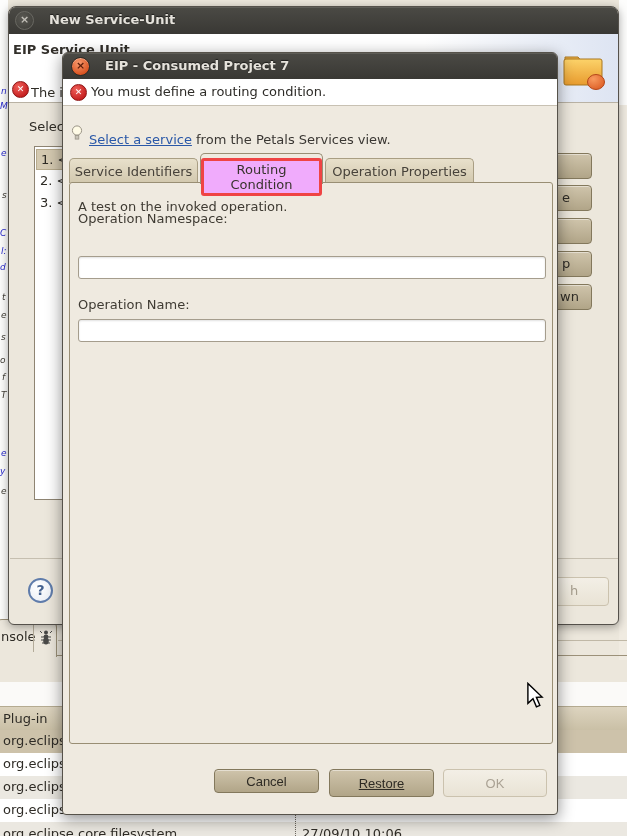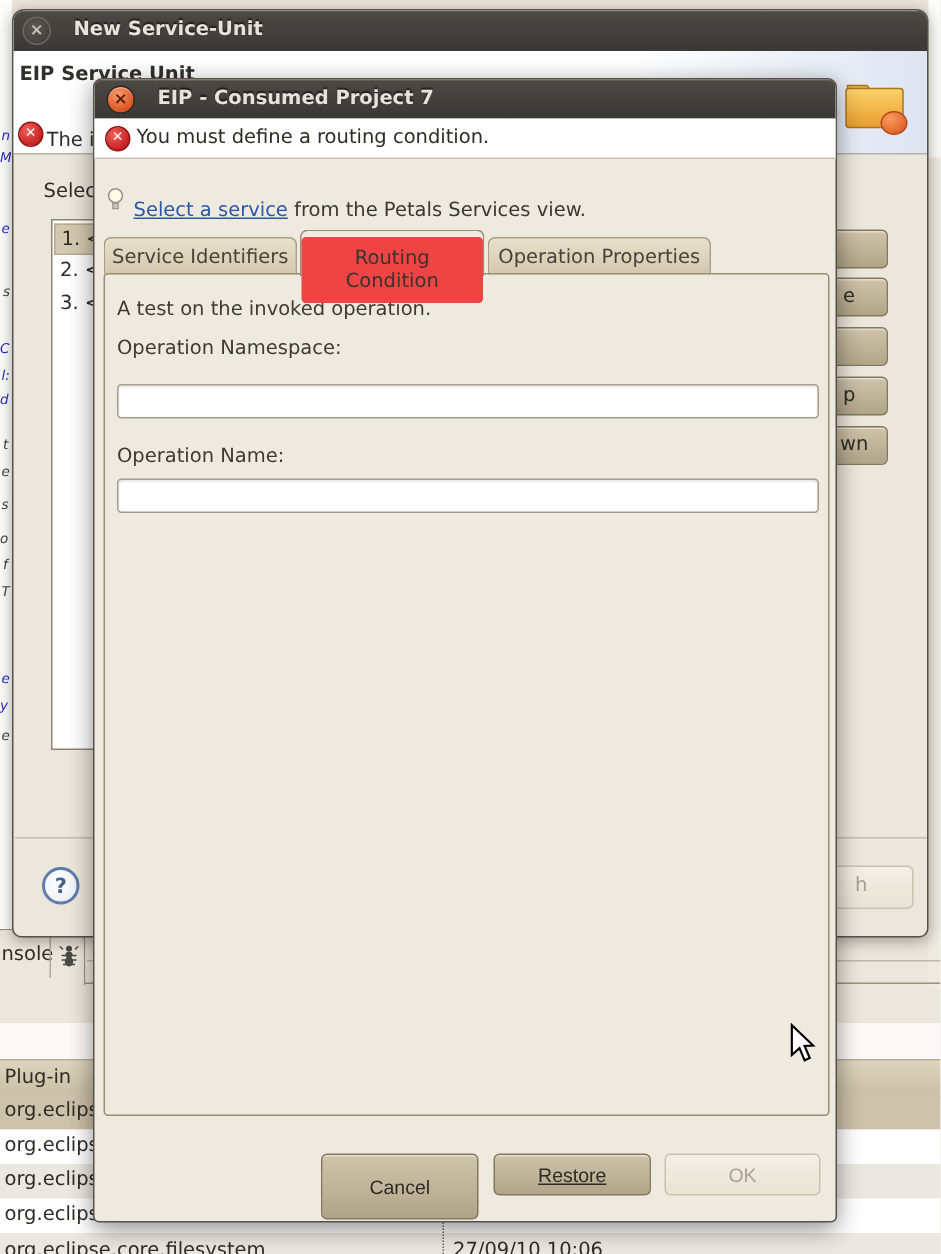--- a/index.html
+++ b/index.html
@@ -19,22 +19,22 @@
   .btn{background:linear-gradient(#cfc4ab,#b1a588);border:1px solid #83785c;border-radius:4px;
        box-shadow:inset 0 1px 0 rgba(255,255,255,.45);font-size:13px;color:#2e2b24;
        text-align:center;}
   .btn-dis{background:linear-gradient(#f3efe6,#e9e3d5);border:1px solid #cbc2ae;border-radius:4px;
        font-size:13px;color:#aaa294;text-align:center;}
   
   .tab{background:linear-gradient(#e8e0cb,#d2c8ae);border:1px solid #a99e83;border-bottom:none;
        border-radius:5px 5px 0 0;font-size:13px;color:#47423a;text-align:center;}
   .tab-active{background:#efeae0;border:1px solid #998e74;border-bottom:none;
        border-radius:5px 5px 0 0;text-align:center;}
-  .focuspill{display:inline-block;margin-top:4px;padding:1px 4px;border:6px solid #ef4444;
-       background:#ef4444;border-radius:3px;font-size:13px;color:#38332d;}
+  .focuspill{display:inline-block;margin-top:4px;padding:1px 4px;border:3px solid #ef4444;
+       background:#f0abfc;border-radius:3px;font-size:13px;color:#38332d;}
   .input{background:#fff;border:1px solid #a59d8d;border-radius:3px;
        box-shadow:inset 0 1px 2px rgba(0,0,0,.12);font-size:13px;color:#2f2c26;padding:0 4px;box-sizing:border-box;}
   .erricon{width:15px;height:15px;border-radius:50%;border:1px solid #8e1414;
        background:radial-gradient(circle at 35% 30%,#f0605a,#c51f1f 75%);
        color:#fff;font-size:9px;font-weight:bold;text-align:center;line-height:15px;}
   .link{font-size:13px;color:#2a58a8;text-decoration:underline;}
   .grpbox{border:1px solid #998e74;border-radius:3px;}
   .listbox{background:#fff;border:1px solid #8e8472;}
   .rowtext{font-size:13px;color:#2f2c26;white-space:nowrap;overflow:hidden;}
   .frag{font-style:italic;font-size:9px;}
@@ -224,27 +224,27 @@
     </div>
     <div class="abs tab-active" style="left:137px;top:100px;width:123px;height:31px;box-sizing:border-box;z-index:3;">
       <span class="focuspill">Routing Condition</span>
     </div>
     <div class="abs tab" style="left:262px;top:105px;width:149px;height:25px;line-height:25px;box-sizing:border-box;z-index:1;">
       <span>Operation Properties</span>
     </div>
 
     <div class="abs grpbox" style="left:6px;top:129px;width:484px;height:562px;box-sizing:border-box;z-index:2;">
       <span class="abs txt" style="left:8px;top:16px;color:#3f3b33;">A test on the invoked operation.</span>
-      <span class="abs txt" style="left:8px;top:42px;color:#3f3b33;">Operation Namespace:</span>
+      <span class="abs txt" style="left:8px;top:28px;color:#3f3b33;">Operation Namespace:</span>
       <input class="abs input" type="text" style="left: 8px; top: 73px; width: 468px; height: 23px;" value="">
       <span class="abs txt" style="left:8px;top:114px;color:#3f3b33;">Operation Name:</span>
       <input class="abs input" type="text" style="left: 8px; top: 136px; width: 468px; height: 23px;" value="">
     </div>
 
-    <button class="abs btn" style="left:151px;top:716px;width:105px;height:44px;">
+    <button class="abs btn" style="left:151px;top:716px;width:105px;height:24px;">
       <span>Cancel</span>
     </button>
     <button class="abs btn" style="left:266px;top:716px;width:105px;height:28px;text-decoration:underline;">
       <span>Restore</span>
     </button>
     <button class="abs btn-dis" disabled="" style="left:380px;top:716px;width:104px;height:28px;">
       <span>OK</span>
     </button>
   </div>
 

